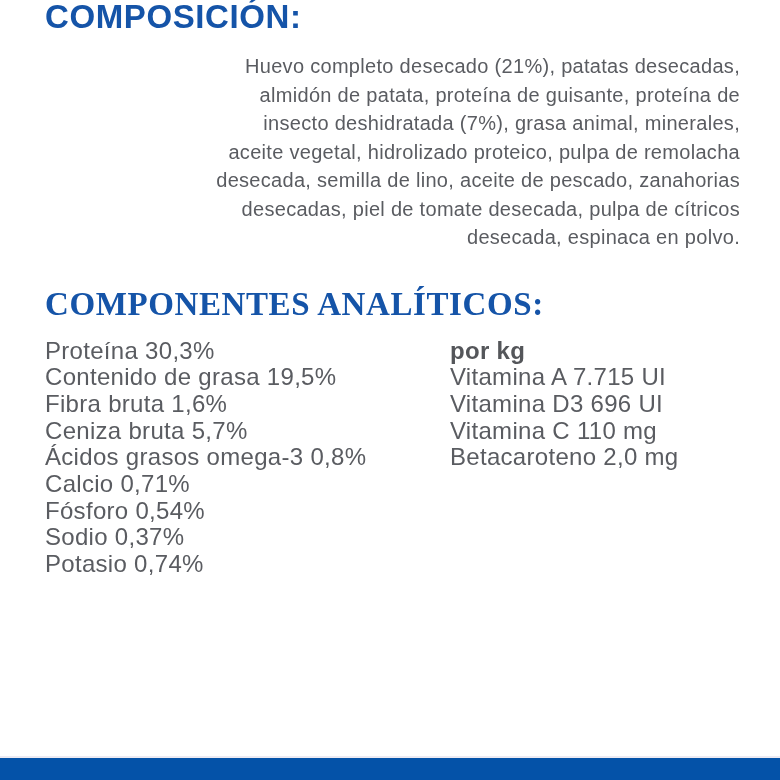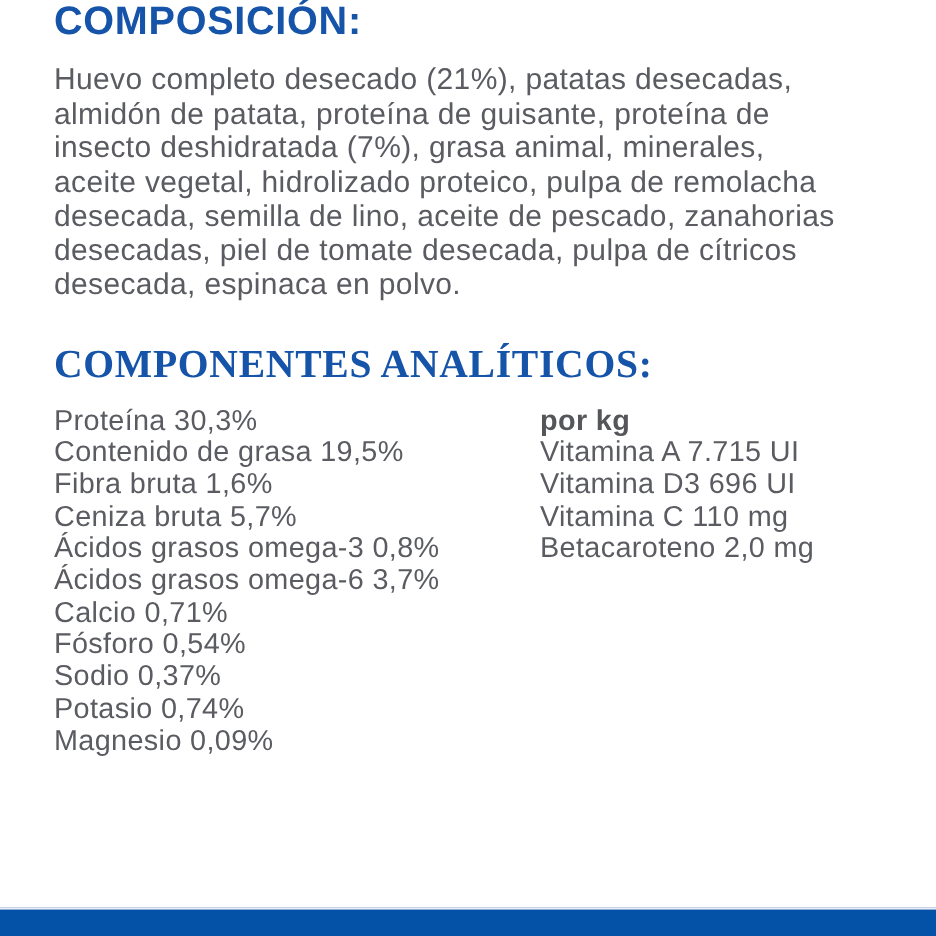--- a/index.html
+++ b/index.html
@@ -31,25 +31,26 @@
   .title-composition {
   }
   .title-analytical {
     margin-top: 36px;
     font-family: Liberation Serif, serif;
   }
   .composition-text {
     margin-top: 19px;
   }
   .composition-text .line {
-    font-size: 25px;
+    font-size: 20px;
     line-height: 28.5px;
     color: #5A5C61;
     letter-spacing: 0.3px;
     white-space: nowrap;
+    text-align: right;
   }
   .columns {
     display: flex;
     margin-top: 17px;
   }
   .col-left {
     width: 405px;
     flex: 0 0 405px;
   }
   .col-left .line,
@@ -96,26 +97,24 @@
 
   <div class="columns">
 
     <div class="col-left">
 
     <div class="line">Proteína 30,3%</div>
         <div class="line">Contenido de grasa 19,5%</div>
         <div class="line">Fibra bruta 1,6%</div>
         <div class="line">Ceniza bruta 5,7%</div>
         <div class="line">Ácidos grasos omega-3 0,8%</div>
-        <div class="line">Ácidos grasos omega-6 3,7%</div>
         <div class="line">Calcio 0,71%</div>
         <div class="line">Fósforo 0,54%</div>
         <div class="line">Sodio 0,37%</div>
         <div class="line">Potasio 0,74%</div>
-        <div class="line">Magnesio 0,09%</div>
       </div>
 
     <div class="col-right">
       <div class="line bold-header">por kg</div>
       <div>
 
       <div class="line">Vitamina A 7.715 UI</div>
           <div class="line">Vitamina D3 696 UI</div>
           <div class="line">Vitamina C 110 mg</div>
           <div class="line">Betacaroteno 2,0 mg</div>

